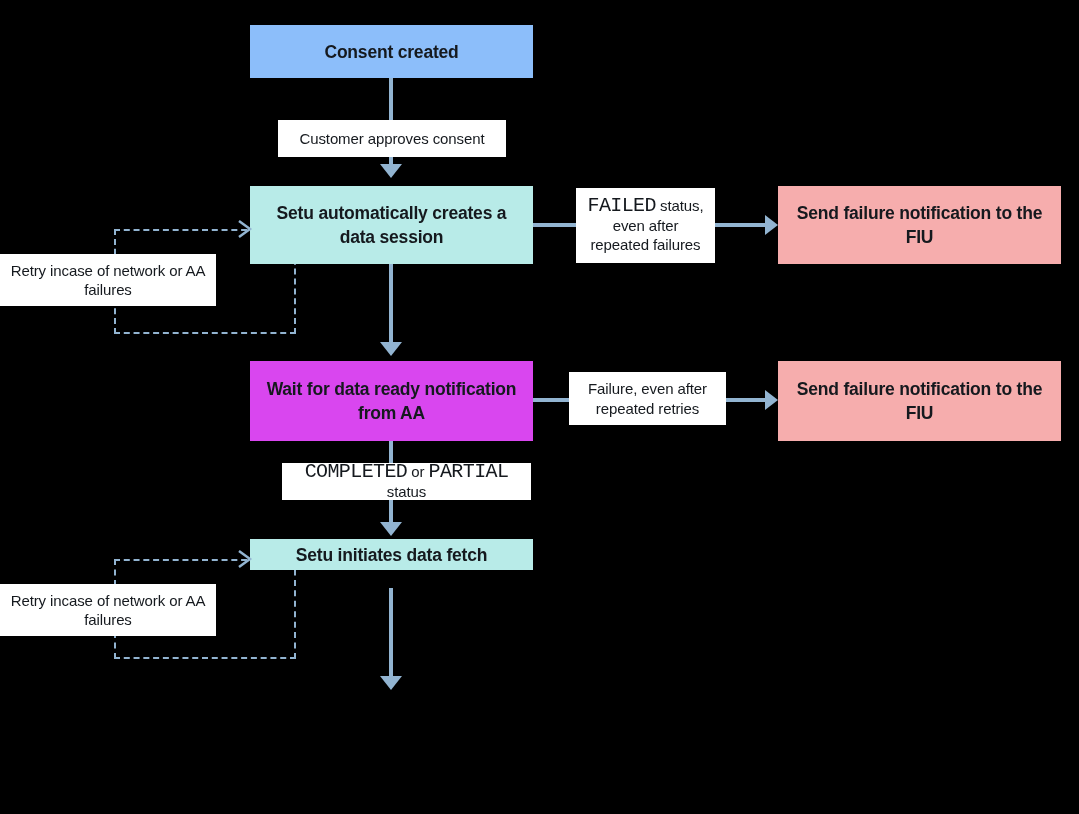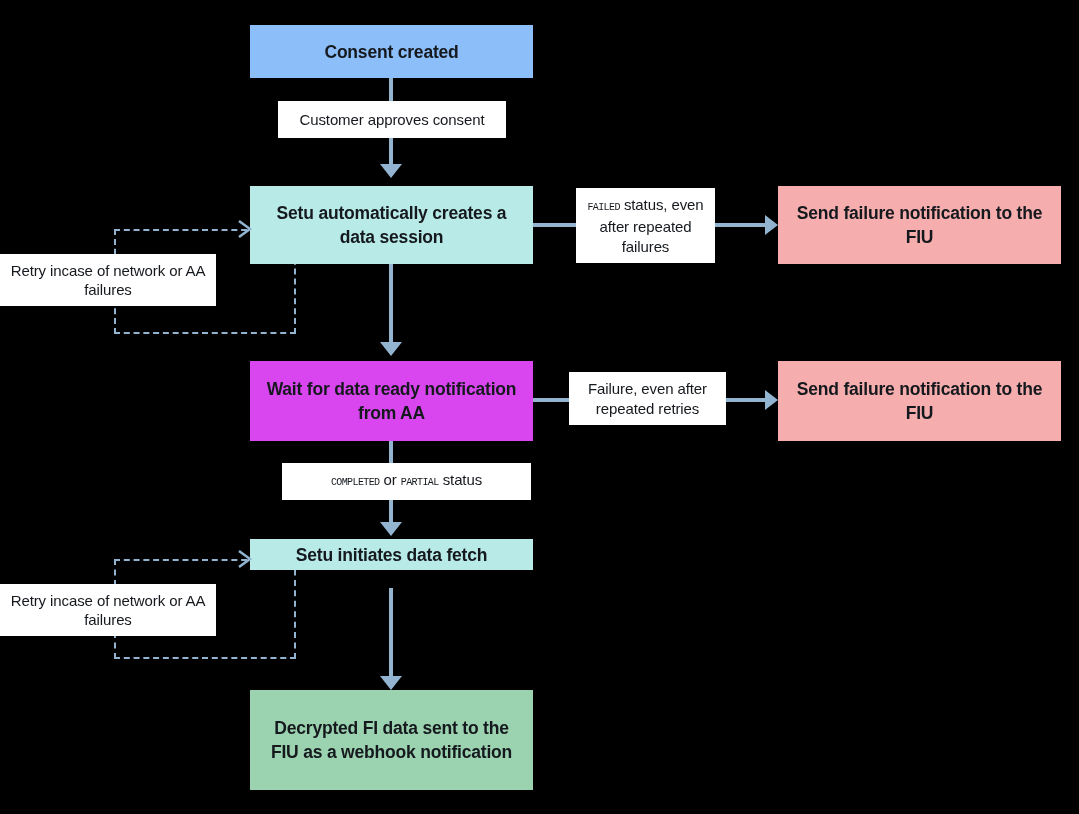--- a/index.html
+++ b/index.html
@@ -53,21 +53,21 @@
     font-family: "Liberation Sans", sans-serif;
     font-weight: normal;
     font-size: 15px;
     line-height: 19.5px;
     padding: 3px 9px;
     letter-spacing: -0.1px;
     z-index: 5;
   }
   .edge-label .mono {
     font-family: "Liberation Mono", "DejaVu Sans Mono", monospace;
-    font-size: 10px;
+    font-size: 20px;
     letter-spacing: -0.6px;
   }
 
   
   .conn {
     position: absolute;
     background: #92b4d1;
     z-index: 1;
   }
   .conn-v { width: 4px; }
@@ -152,23 +152,22 @@
   <div class="node node-blue" style="left:250px; top:25px; width:283px; height:53px;">Consent created</div>
 
   <div class="node node-red" style="left:778px; top:186px; width:283px; height:78px;">Send failure notification to the FIU</div>
 
   <div class="node node-amber" style="left:250px; top:361px; width:283px; height:80px;">Wait for data ready notification from AA</div>
 
   <div class="node node-red" style="left:778px; top:361px; width:283px; height:80px;">Send failure notification to the FIU</div>
 
   <div class="node node-teal" style="left:250px; top:539px; width:283px; height:31px;">Setu initiates data fetch</div>
 
-  <div class="node node-green" style="left:250px; top:690px; width:283px; height:100px;">Decrypted FI data sent to the FIU as a webhook notification</div>
 
-  <div class="edge-label" style="left:278px; top:101px; width:228px; height:37px;">Customer approves consent</div>
+  <div class="edge-label" style="left:278px; top:120px; width:228px; height:37px;">Customer approves consent</div>
 
   <div class="edge-label" style="left:576px; top:188px; width:139px; height:75px; flex-direction:column;">
     <span><span class="mono">FAILED</span><span> status, even after repeated failures</span></span>
   </div>
 
   <div class="edge-label" style="left:0px; top:254px; width:216px; height:52px;">Retry incase of network or AA failures</div>
 
   <div class="edge-label" style="left:569px; top:372px; width:157px; height:53px;">Failure, even after repeated retries</div>
 
   <div class="edge-label" style="left:282px; top:463px; width:249px; height:37px;">

